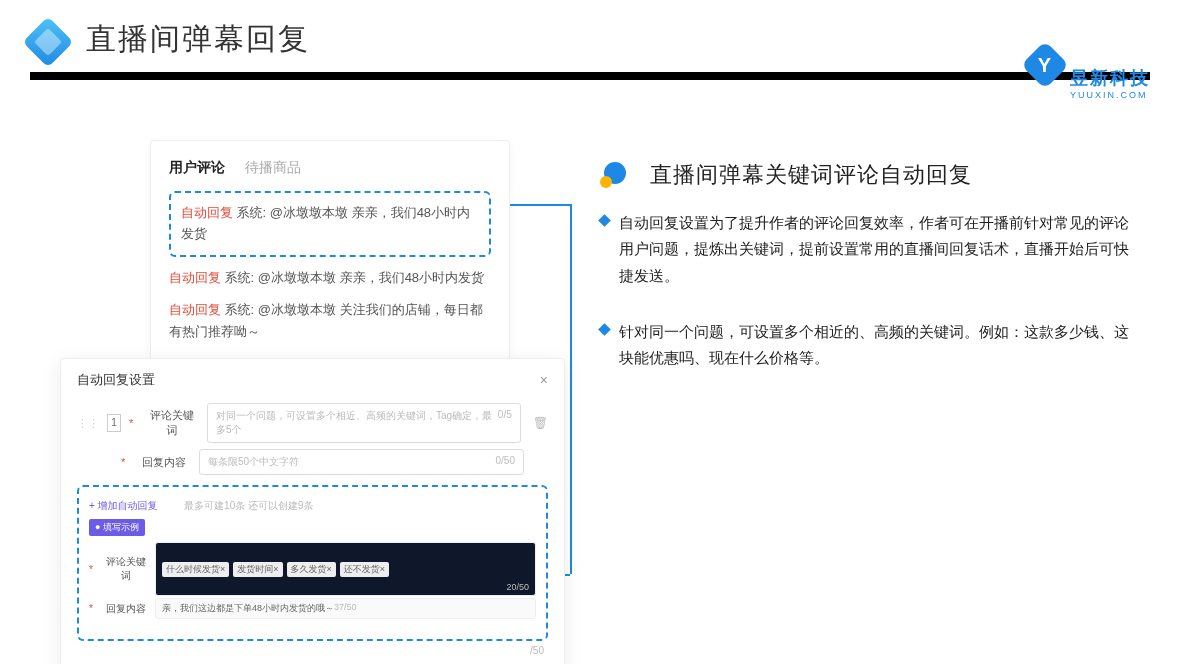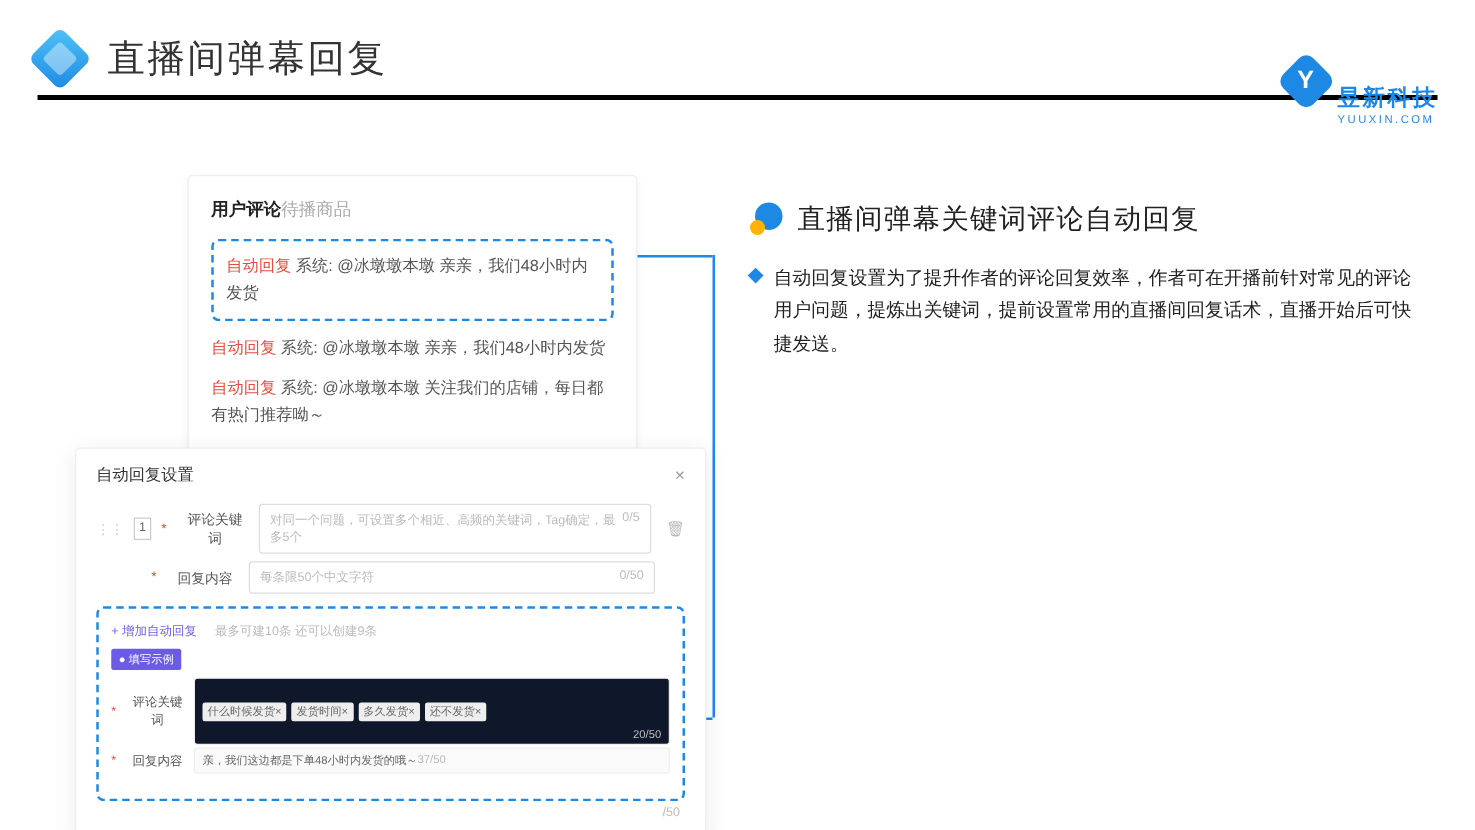--- a/index.html
+++ b/index.html
@@ -1,68 +1,68 @@
 <!DOCTYPE html>
 <html><head>
 <meta charset="utf-8">
 <style>
 * { margin: 0; padding: 0; box-sizing: border-box; }
 body { width: 1180px; height: 664px; font-family: "Microsoft YaHei", Arial, sans-serif; background: #fff; position: relative; overflow: hidden; }
 
-.header { position: absolute; top: 30px; left: 30px; right: 30px; height: 50px; display: flex; align-items: center; border-bottom: 4px solid #000000; padding-bottom: 12px; }
+.header { position: absolute; top: 30px; left: 30px; right: 30px; height: 50px; display: flex; align-items: flex-end; border-bottom: 8px solid #000000; padding-bottom: 12px; }
 .header-icon { width: 36px; height: 36px; background: linear-gradient(135deg,#4fc3f7,#1e88e5); border-radius: 6px; transform: rotate(45deg); margin-right: 20px; position: relative; }
 .header-icon::after { content: ''; position: absolute; top: 8px; left: 8px; width: 20px; height: 20px; background: #fff; opacity: .4; border-radius: 3px; }
 .header-title { font-size: 30px; font-weight: 550; color: #333; letter-spacing: 2px; }
 .brand { position: absolute; right: 0; top: 0; display: flex; align-items: center; gap: 8px; }
 .brand-icon { width: 34px; height: 34px; background: #1e88e5; border-radius: 8px; transform: rotate(45deg); display: flex; align-items: center; justify-content: center; }
 .brand-icon span { transform: rotate(-45deg); color: #fff; font-weight: 700; font-size: 20px; }
 .brand-text { display: flex; flex-direction: column; margin-top: 36px; }
 .brand-name { font-size: 18px; font-weight: 700; color: #1e88e5; letter-spacing: 2px; }
 .brand-url { font-size: 9px; color: #1e88e5; letter-spacing: 2px; }
 
 .left-area { position: absolute; top: 140px; left: 60px; width: 510px; }
 
 .card1 { position: absolute; top: 0; left: 90px; width: 360px; border: 1px solid #eee; border-radius: 4px; padding: 18px 18px 24px; background: #fff; box-shadow: 0 2px 8px rgba(0,0,0,.04); }
-.tabs { display: flex; font-size: 14px; margin-bottom: 14px; }
+.tabs { display: flex; gap: 20px; font-size: 14px; margin-bottom: 14px; }
 .tab-active { font-weight: 700; color: #222; }
 .tab-inactive { color: #aaa; }
 .comment-box { border: 2px dashed #1e88e5; border-radius: 6px; padding: 10px; font-size: 13px; line-height: 1.6; }
 .auto-reply-label { color: #e74c3c; font-weight: 500; }
 .sys-text { color: #555; }
 .comment-line { font-size: 13px; line-height: 1.7; color: #555; margin-top: 10px; }
 
 .card2 { position: absolute; top: 218px; left: 0; width: 505px; background: #fff; border: 1px solid #eee; border-radius: 4px; box-shadow: 0 4px 20px rgba(0,0,0,.08); padding: 12px 16px 16px; }
 .modal-head { display: flex; justify-content: space-between; align-items: center; font-size: 13px; color: #333; margin-bottom: 14px; }
 .close-x { color: #999; font-size: 14px; cursor: pointer; }
 .form-row { display: flex; align-items: center; gap: 8px; margin: 6px 0; font-size: 11px; }
 .row-num { width: 14px; height: 18px; border: 1px solid #ccc; text-align: center; line-height: 16px; font-size: 10px; color: #666; }
 .star { color: #e74c3c; width: 8px; }
 .label { color: #555; width: 54px; text-align: center; }
 .input-box { flex: 1; border: 1px solid #ddd; border-radius: 3px; padding: 5px 8px; font-size: 10px; color: #bbb; display: flex; justify-content: space-between; background: #fff; }
 .counter { color: #bbb; }
 .trash { color: #bbb; font-size: 12px; margin-left: 4px; }
 
 .example-box { border: 2px dashed #1e88e5; border-radius: 6px; padding: 8px 10px 18px; margin-top: 10px; }
 .add-link { color: #6b5ce7; font-size: 10px; }
-.add-note { color: #bbb; font-size: 10px; margin-left: 10px; }
+.add-note { color: #bbb; font-size: 10px; margin-left: 22px; }
 .eg-badge { display: inline-block; background: #6b5ce7; color: #fff; font-size: 9px; padding: 2px 6px; border-radius: 2px; margin: 6px 0 4px; }
 .eg-row { display: flex; align-items: center; gap: 6px; font-size: 10px; margin: 2px 0; }
 .eg-row .label { width: 46px; }
 .tag-input { flex: 1; border: 1px solid #eee; background: #0f172a; border-radius: 3px; padding: 3px 6px; display: flex; gap: 4px; align-items: center; font-size: 9px; color: #888; justify-content: flex-start; }
 .tag { background: #eee; padding: 1px 4px; border-radius: 2px; color: #666; }
 .tag-counter { margin-left: auto; color: #bbb; margin-top: 36px; }
 .eg-value { flex: 1; border: 1px solid #eee; background: #fafafa; border-radius: 3px; padding: 3px 6px; font-size: 9px; color: #666; display: flex; }
 
 .connector { position: absolute; border: 1px solid #1e88e5; }
 .conn-h1 { top: 64px; left: 450px; width: 60px; height: 0; }
 .conn-v { top: 64px; left: 510px; width: 0; height: 370px; }
 .conn-h2 { top: 434px; left: 472px; width: 38px; height: 0; }
 
 .right-area { position: absolute; top: 160px; left: 600px; width: 530px; }
-.section-head { display: flex; align-items: center; gap: 12px; margin-bottom: 12px; }
+.section-head { display: flex; align-items: center; gap: 24px; margin-bottom: 12px; }
 .bullet-icon { width: 26px; height: 26px; position: relative; }
 .bullet-icon .c1 { width: 22px; height: 22px; background: #1e88e5; border-radius: 50%; position: absolute; top: 0; left: 4px; }
 .bullet-icon .c2 { width: 12px; height: 12px; background: #ffb300; border-radius: 50%; position: absolute; bottom: 0; left: 0; }
 .section-title { font-size: 22px; font-weight: 500; color: #222; letter-spacing: 1px; }
 .point { display: flex; gap: 10px; margin: 20px 0 30px; }
 .diamond { width: 9px; height: 9px; background: #1e88e5; transform: rotate(45deg); flex-shrink: 0; margin-top: 6px; }
 .point-text { font-size: 15px; color: #222; line-height: 1.75; }
 </style>
 </head>
 <body>
@@ -166,13 +166,17 @@
     <div class="bullet-icon">
         <div class="c1"></div>
         <div class="c2"></div>
       </div>
     <div class="section-title">直播间弹幕关键词评论自动回复</div>
   </div>
   <div class="point">
     <div class="diamond"></div>
     <div class="point-text">自动回复设置为了提升作者的评论回复效率，作者可在开播前针对常见的评论用户问题，提炼出关键词，提前设置常用的直播间回复话术，直播开始后可快捷发送。</div>
   </div>
+  <div class="point">
+    <div class="diamond"></div>
+    <div class="point-text">针对同一个问题，可设置多个相近的、高频的关键词。例如：这款多少钱、这块能优惠吗、现在什么价格等。</div>
+  </div>
 </div>
 
 </body></html>

